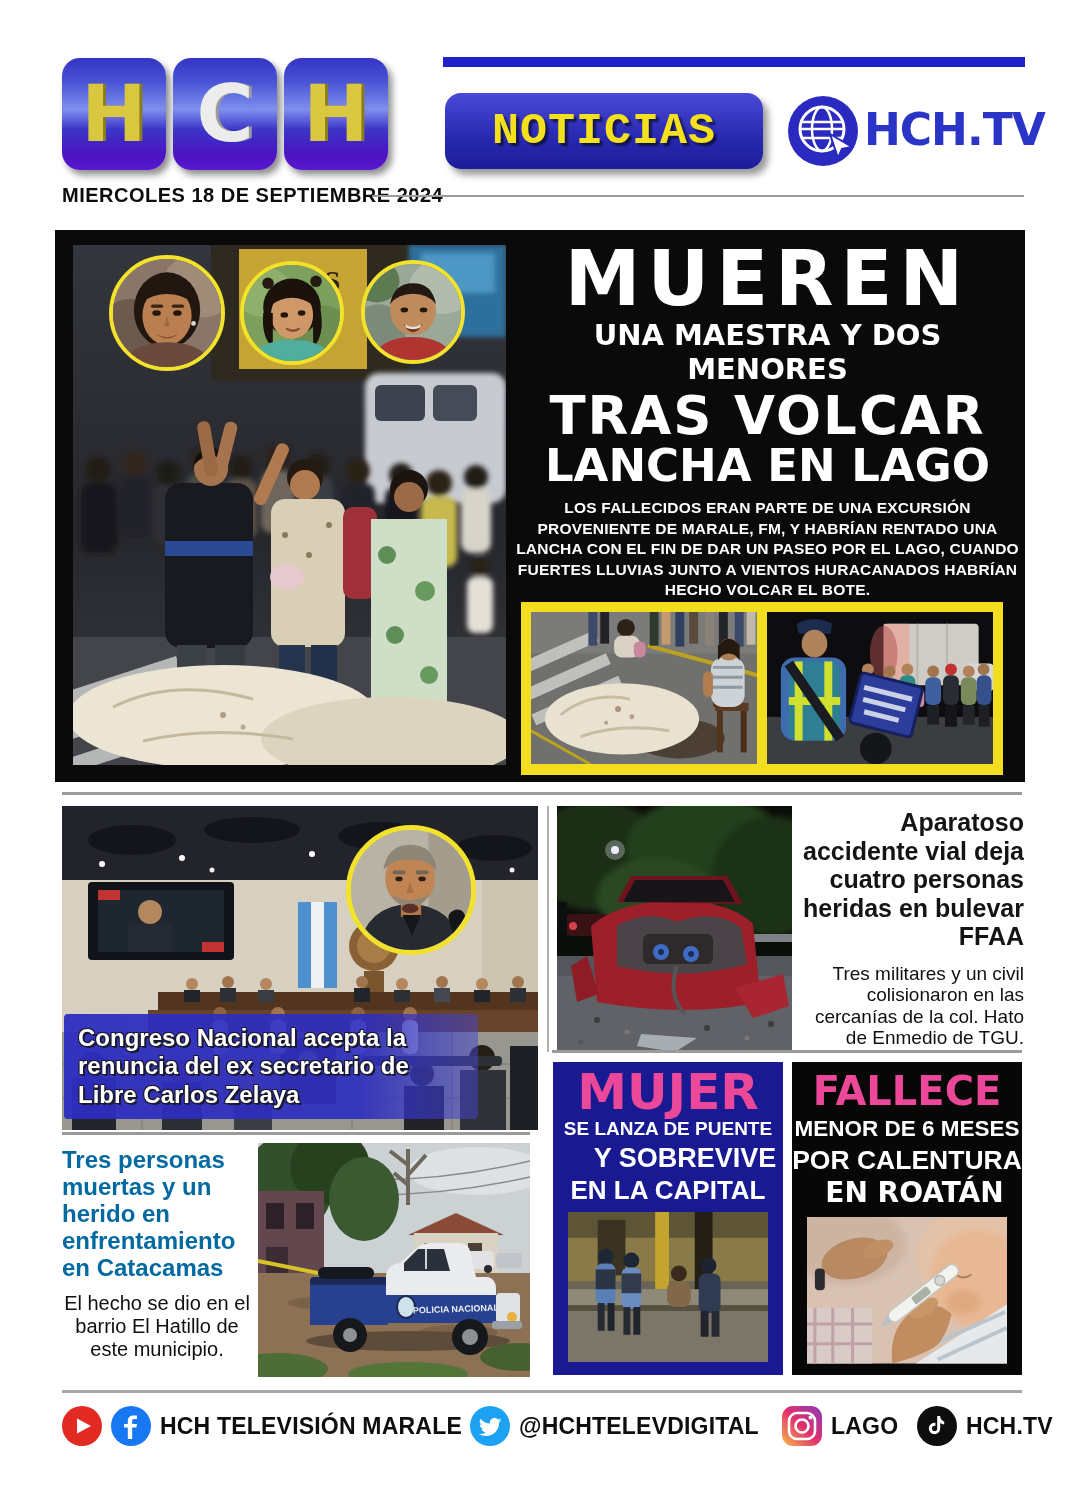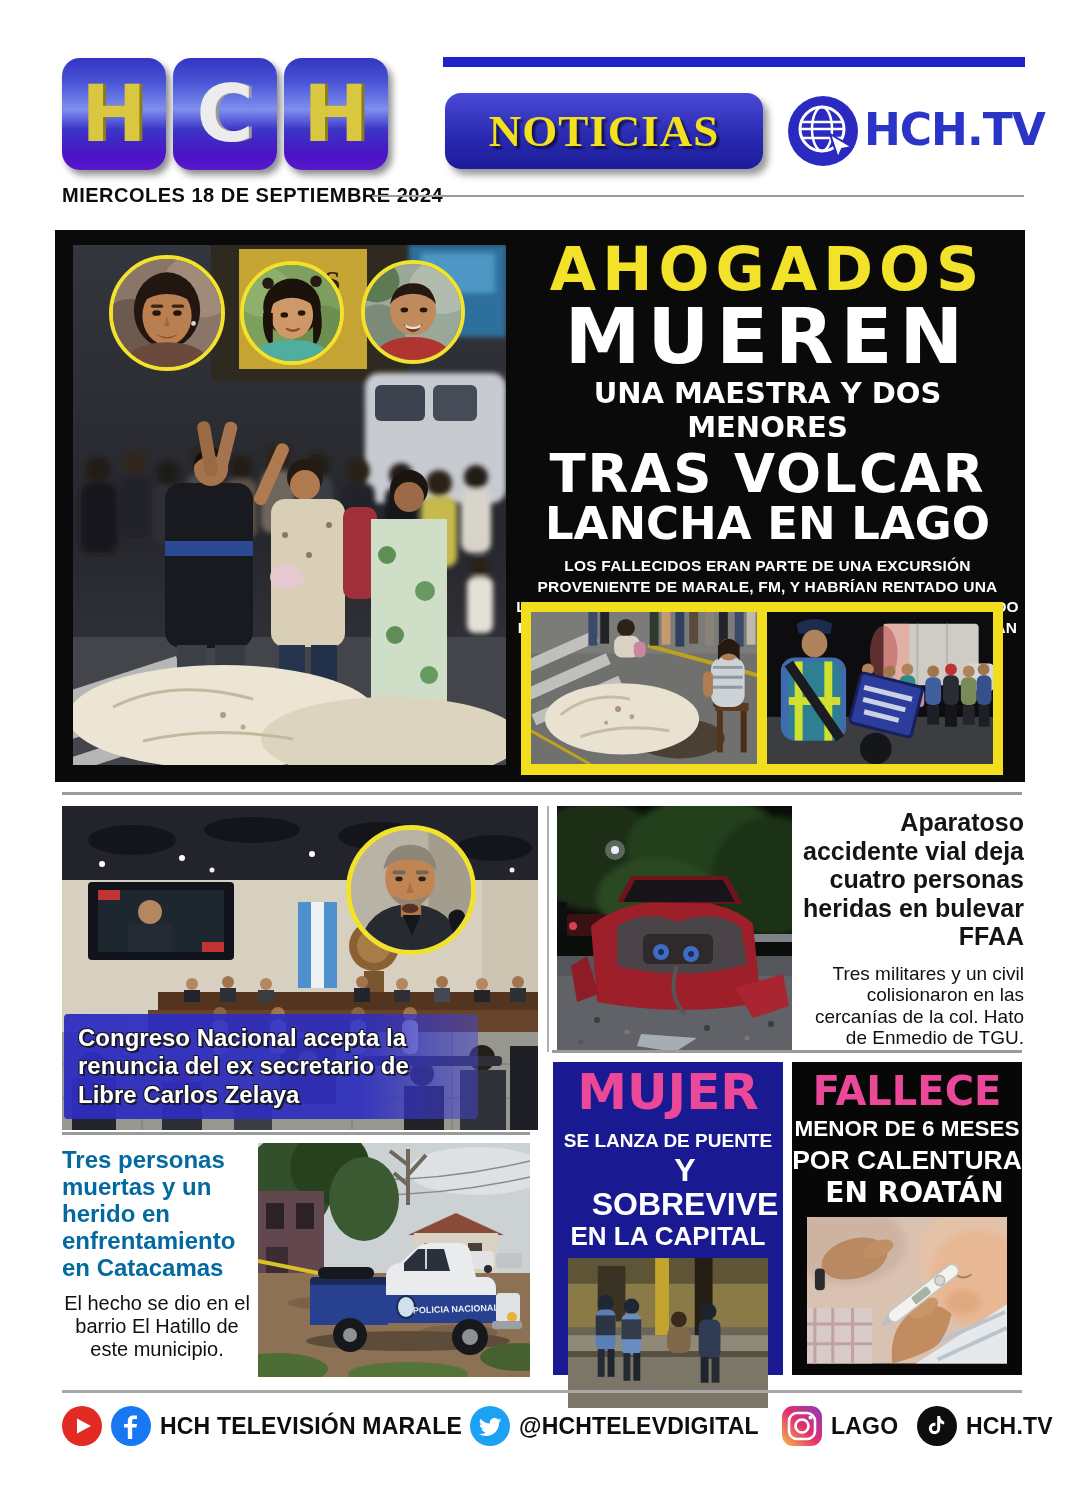--- a/index.html
+++ b/index.html
@@ -17,21 +17,21 @@
     box-shadow:4px 5px 7px rgba(0,0,0,.45);
     display:flex;align-items:center;justify-content:center;}
   .logo-letter{font-family:"DejaVu Sans",sans-serif;font-weight:bold;font-size:78px;line-height:1;
     color:#d9c83f;text-shadow:3px 0 0 #8a7c1e;}
   .logo-letter.c{color:#ececec;text-shadow:3px 0 0 #9a9a9a;}
   .top-bar{left:443px;top:57px;width:582px;height:10px;background:#2121cb;}
   .noticias{left:445px;top:93px;width:318px;height:76px;border-radius:16px;
     background:linear-gradient(180deg,#4a4ad8 0%,#2a2ab2 55%,#1c1c9a 100%);
     box-shadow:5px 6px 7px rgba(0,0,0,.4);
     display:flex;align-items:center;justify-content:center;}
-  .noticias span{font-family:Liberation Serif, serif;font-weight:bold;font-size:45px;color:#f3e11c;
+  .noticias span{font-family:Liberation Mono, monospace;font-weight:bold;font-size:45px;color:#f3e11c;
     letter-spacing:1px;text-shadow:3px 3px 2px rgba(0,0,0,.55);}
   .globe{left:788px;top:96px;width:70px;height:70px;}
   .brand{left:864px;top:104px;font-family:"DejaVu Sans",sans-serif;font-weight:bold;
     font-size:44px;color:#2a35c8;letter-spacing:-1px;}
   .date{left:62px;top:184px;font-weight:bold;font-size:20px;color:#0d0d0d;letter-spacing:.5px;}
   .date-line{left:372px;top:195px;width:652px;height:2px;background:#3a3a3a;}
 
   
   .main-panel{left:55px;top:230px;width:970px;height:552px;background:#0a0a0a;}
   .main-photo{left:18px;top:15px;width:433px;height:520px;overflow:hidden;}
@@ -70,22 +70,22 @@
 
   
   .cata-hl{left:62px;top:1146px;width:196px;font-weight:bold;font-size:24px;line-height:27px;color:#0369a1;}
   .cata-bd{left:54px;top:1292px;width:206px;font-size:20px;line-height:23px;text-align:center;color:#101010;}
   .truck{left:258px;top:1143px;width:272px;height:234px;overflow:hidden;}
   .panel-card{top:1062px;width:230px;height:313px;text-align:center;color:#fff;box-sizing:border-box;padding-top:6px;}
   .mujer{left:553px;background:#191992;}
   .fallece{left:792px;background:#070707;}
   .pc-kicker{font-family:"DejaVu Sans",sans-serif;font-weight:bold;color:#ec4899;}
   .mujer .pc-kicker{font-size:50px;line-height:48px;}
-  .mujer .l2{font-weight:bold;font-size:19px;line-height:24px;margin-top:13px;}
-  .mujer .l3{font-weight:bold;font-size:32px;line-height:34px;padding-left:34px;}
+  .mujer .l2{font-weight:bold;font-size:19px;line-height:24px;margin-top:1px;}
+  .mujer .l3{font-weight:bold;font-size:27px;line-height:34px;padding-left:34px;}
   .mujer .l4{font-weight:bold;font-size:26px;line-height:30px;}
   .fallece .pc-kicker{font-size:40px;line-height:46px;}
   .fallece .l2{font-weight:bold;font-size:22.5px;line-height:30px;}
   .fallece .l3{font-weight:bold;font-size:26.5px;line-height:32px;}
   .fallece .l4{font-family:"DejaVu Sans",sans-serif;font-weight:bold;font-size:28px;line-height:34px;padding-left:15px;}
   .panel-photo{margin:7px auto 0;width:200px;height:150px;overflow:hidden;}
   .mujer .panel-photo{outline:0;}
 
   
   .footer-line{left:62px;top:1390px;width:960px;height:3px;background:#a8a8a8;}
@@ -262,21 +262,20 @@
       <path d="M26 42 q4-22 24-22 q20 0 24 22 q-8-11-24-11 q-16 0-24 11z" fill="#241812"></path>
       <ellipse cx="41" cy="48" rx="4" ry="2.6" fill="#241709"></ellipse>
         <ellipse cx="61" cy="48" rx="4" ry="2.6" fill="#241709"></ellipse>
       <path d="M40 62 q10 10 20 0 q-4 9-10 9 t-10-9z" fill="#6e3424"></path>
       <path d="M42 63 q8 5 16 0 l0 3 q-8 4-16 0z" fill="#e8e0d4"></path>
       <path d="M6 100 q10-24 44-24 q34 0 44 24 z" fill="#b03430"></path>
     </svg>
   </div>
 
   <div class="abs head-col">
-    <div class="hv h-kicker">AHOGADOS</div>
     <div class="hv h-title">MUEREN</div>
     <div class="hv h-sub">UNA MAESTRA Y DOS MENORES</div>
     <div class="hv h-title2">TRAS VOLCAR</div>
     <div class="hv h-title3">LANCHA EN LAGO</div>
     <div class="lib h-body">LOS FALLECIDOS ERAN PARTE DE UNA EXCURSIÓN PROVENIENTE DE MARALE, FM, Y HABRÍAN RENTADO UNA LANCHA CON EL FIN DE DAR UN PASEO POR EL LAGO, CUANDO FUERTES LLUVIAS JUNTO A VIENTOS HURACANADOS HABRÍAN HECHO VOLCAR EL BOTE.</div>
   </div>
 
   <div class="abs inset-box">
     <div class="ph">
       <svg viewBox="0 0 229 154" preserveAspectRatio="none">

